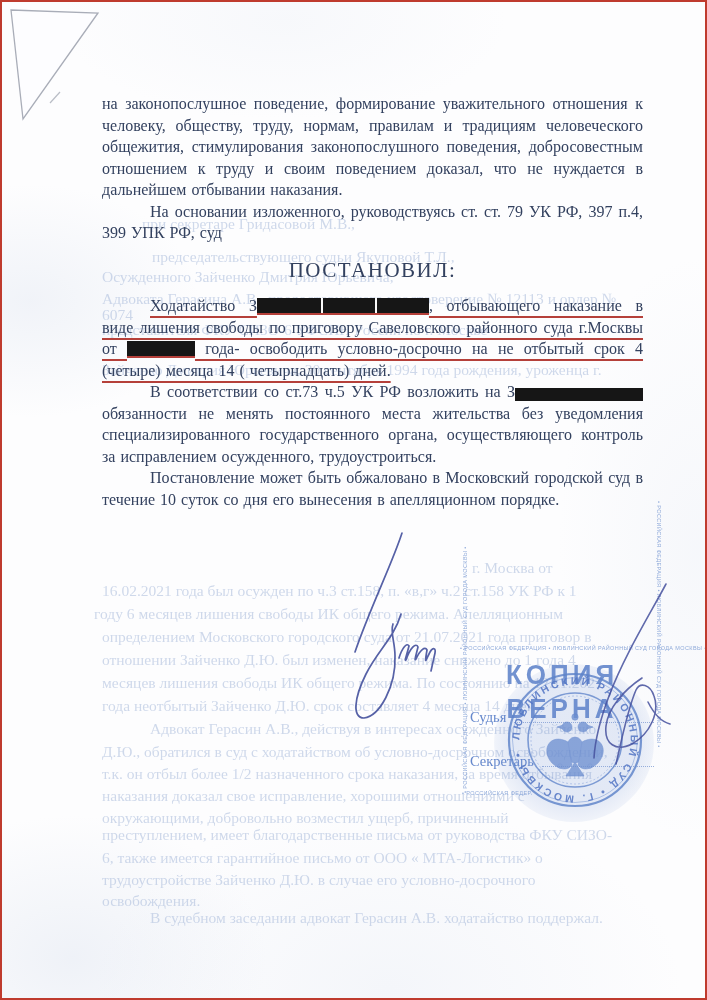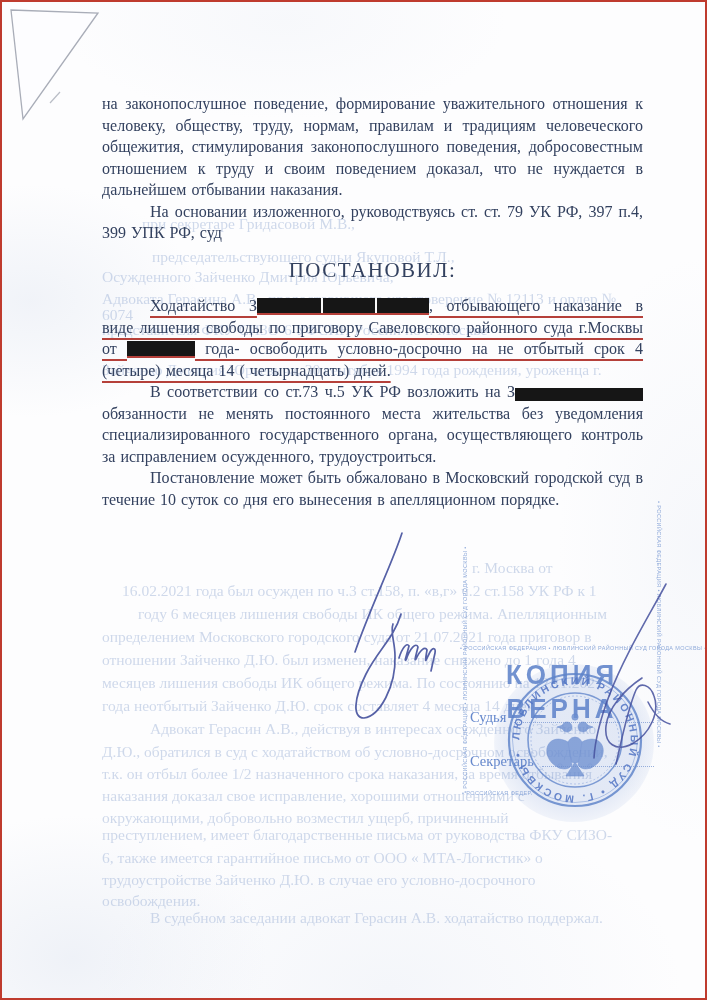--- a/index.html
+++ b/index.html
@@ -65,22 +65,22 @@
 
   <div id="ghost-layer">
       <div class="ghost" style="top: 212px; left: 140px; width: 400px;">при секретаре Гридасовой М.В.,</div>
       <div class="ghost" style="top: 245px; left: 150px; width: 380px;">председательствующего судьи Якуповой Т.Л.,</div>
       <div class="ghost" style="top: 265px; left: 100px; width: 430px;">Осужденного Зайченко Дмитрия Юрьевича,</div>
       <div class="ghost" style="top: 287px; left: 100px; width: 541px;">Адвоката Герасина А.В., предоставившего удостоверение № 12113 и ордер №</div>
       <div class="ghost" style="top: 303px; left: 100px; width: 120px;">6074</div>
       <div class="ghost" style="top: 318px; left: 100px; width: 541px;">представителя ФКУ СИЗО-6 УФСИН России по г. Москве</div>
       <div class="ghost" style="top: 358px; left: 100px; width: 541px;">Зайченко Дмитрия Юрьевича, 30 сентября 1994 года рождения, уроженца г.</div>
       <div class="ghost" style="top: 556px; left: 470px; width: 170px;">г. Москва от</div>
-      <div class="ghost" style="top: 579px; left: 100px; width: 541px; margin-left: 20px;">16.02.2021 года был осужден по ч.3 ст.158, п. «в,г» ч.2 ст.158 УК РФ к 1</div>
-      <div class="ghost" style="top: 602px; left: 100px; width: 541px; text-align: center;">году 6 месяцев лишения свободы ИК общего режима.  Апелляционным</div>
+      <div class="ghost" style="top: 579px; left: 100px; width: 541px;">16.02.2021 года был осужден по ч.3 ст.158, п. «в,г» ч.2 ст.158 УК РФ к 1</div>
+      <div class="ghost" style="top: 602px; left: 92px; width: 541px;">году 6 месяцев лишения свободы ИК общего режима.  Апелляционным</div>
       <div class="ghost" style="top: 625px; left: 100px; width: 541px;">определением Московского городского суда от 21.07.2021 года приговор в</div>
       <div class="ghost" style="top: 648px; left: 100px; width: 541px;">отношении Зайченко Д.Ю. был изменен,  наказание снижено до 1 года 4</div>
       <div class="ghost" style="top: 671px; left: 100px; width: 541px;">месяцев лишения свободы ИК общего режима. По состоянию на 12.11.2021</div>
       <div class="ghost" style="top: 694px; left: 100px; width: 541px;">года неотбытый Зайченко Д.Ю. срок составляет 4 месяца 14 дней.</div>
       <div class="ghost" style="top: 717px; left: 148px; width: 493px;">Адвокат Герасин А.В., действуя в интересах осужденного Зайченко</div>
       <div class="ghost" style="top: 740px; left: 100px; width: 541px;">Д.Ю., обратился в суд с ходатайством об условно-досрочном освобождении,</div>
       <div class="ghost" style="top: 762px; left: 100px; width: 541px;">т.к. он отбыл более 1/2 назначенного срока наказания, за время отбывания</div>
       <div class="ghost" style="top: 784px; left: 100px; width: 541px;">наказания доказал свое исправление, хорошими отношениями с</div>
       <div class="ghost" style="top: 806px; left: 100px; width: 541px;">окружающими, добровольно возместил ущерб, причиненный</div>
       <div class="ghost" style="top: 823px; left: 100px; width: 541px;">преступлением, имеет благодарственные письма от руководства ФКУ СИЗО-</div>

